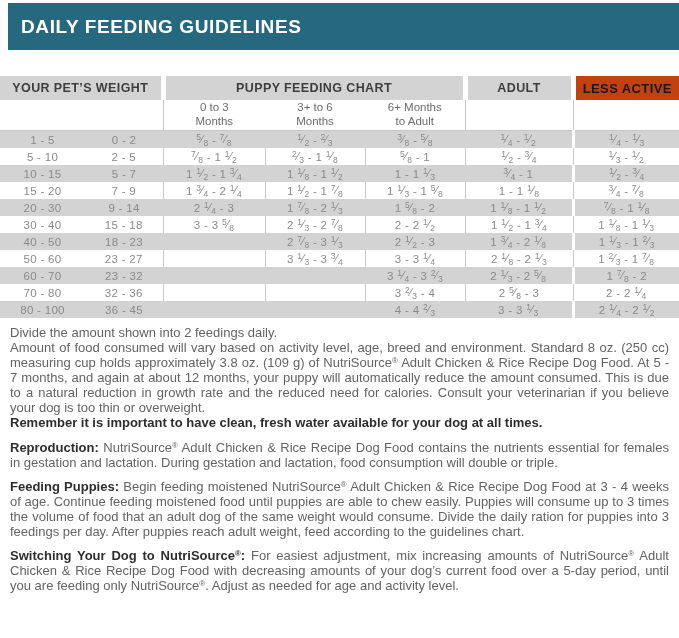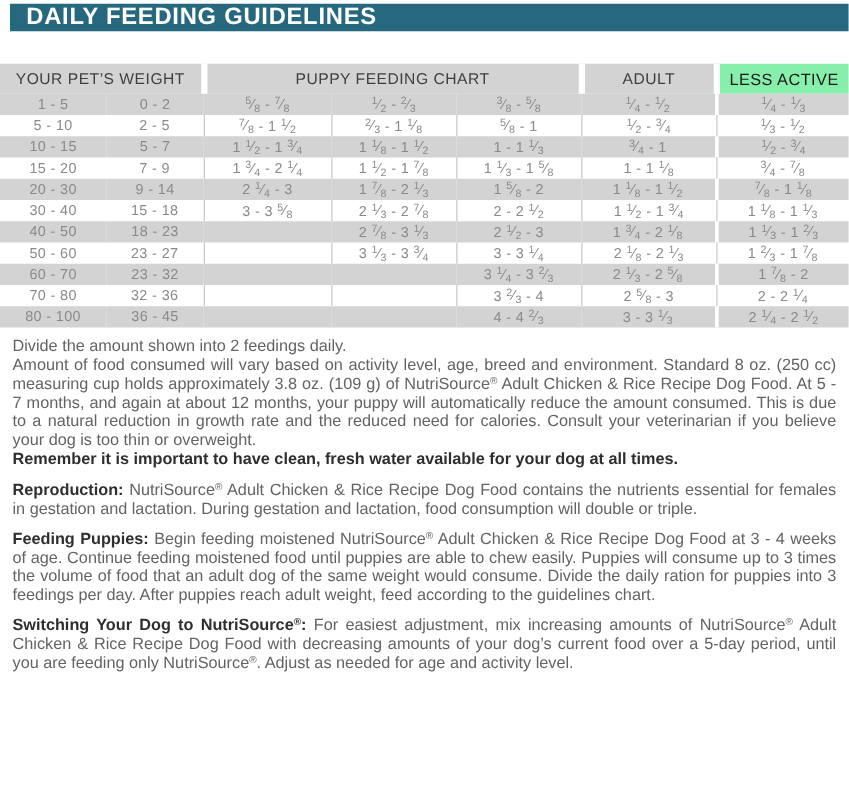--- a/index.html
+++ b/index.html
@@ -1,28 +1,28 @@
 <!DOCTYPE html>
 <html style="--teal: #26697e; --stripe: #d3d3d3;"><head>
 <meta charset="utf-8">
 <style>
   :root { --teal:#26697e; --stripe:#d3d3d3; --line:#c6c6c6; }
   html,body{margin:0;padding:0;background:#fff;}
   body{width:679px;height:638px;overflow:hidden;font-family:"Liberation Sans",sans-serif;}
 
   
-  .titlebar{margin:3px 0 0 8px;height:22px;background:var(--teal);display:flex;align-items:center;}
+  .titlebar{margin:3px 0 0 8px;height:47px;background:var(--teal);display:flex;align-items:center;}
   .titlebar h1{margin:0 0 0 13px;color:#fff;font-size:19px;font-weight:bold;letter-spacing:.6px;}
 
   
   table{width:679px;border-collapse:collapse;table-layout:fixed;margin-top:26px;}
   th,td{padding:0;margin:0;text-align:center;font-weight:normal;}
-  tr.band th{background:var(--stripe);height:24px;font-weight:normal;font-size:12.5px;color:#3e3e3e;letter-spacing:.4px;border-right:5px solid #fff;}
+  tr.band th{background:var(--stripe);height:24px;font-weight:bold;font-size:12.5px;color:#3e3e3e;letter-spacing:.4px;border-right:5px solid #fff;}
   tr.band th:last-child{border-right:none;}
-  tr.band th.la{background:#86efac;color:#191919;font-size:13px;}
+  tr.band th.la{background:#c2410c;color:#191919;font-size:13px;}
   tr.months th{height:30px;font-size:11.5px;line-height:1.18;color:#6b6b6b;white-space:pre-line;border-bottom:1px solid var(--line);}
   tr.units th{height:17px;font-size:11.5px;color:#6b6b6b;border-bottom:1px solid var(--line);letter-spacing:.2px;}
   th.vl{border-left:1px solid var(--line);}
 
   #rows td{height:17px;font-size:11.5px;color:#8a8a8a;letter-spacing:.3px;}
   #rows tr:nth-child(odd) td{background:var(--stripe);}
   #rows tr:nth-child(even) td.v{border-left:1px solid #c9c9c9;}
   #rows tr:nth-child(odd) td.la{border-left:3px solid #fff;}
   #rows tr:nth-child(even) td.la{border-left:1px solid #c9c9c9;}
 
@@ -57,20 +57,31 @@
       <col style="width:108px">
       <col style="width:106px">
   </colgroup>
   <thead>
     <tr class="band">
       <th colspan="2">YOUR PET’S WEIGHT</th>
       <th colspan="3">PUPPY FEEDING CHART</th>
       <th>ADULT</th>
       <th class="la">LESS ACTIVE</th>
     </tr>
+    <tr class="months">
+      <th colspan="2"></th>
+      <th class="vl">0 to 3
+Months</th>
+      <th>3+ to 6
+Months</th>
+      <th>6+ Months
+to Adult</th>
+      <th class="vl"></th>
+      <th class="vl"></th>
+    </tr>
   </thead>
   <tbody id="rows">
       <tr>
         <td>1 - 5</td>
         <td>0 - 2</td>
         <td class="v"><span class="fr"><sup>5</sup>⁄<sub>8</sub></span> - <span class="fr"><sup>7</sup>⁄<sub>8</sub></span></td>
         <td class="v"><span class="fr"><sup>1</sup>⁄<sub>2</sub></span> - <span class="fr"><sup>2</sup>⁄<sub>3</sub></span></td>
         <td class="v"><span class="fr"><sup>3</sup>⁄<sub>8</sub></span> - <span class="fr"><sup>5</sup>⁄<sub>8</sub></span></td>
         <td class="v"><span class="fr"><sup>1</sup>⁄<sub>4</sub></span> - <span class="fr"><sup>1</sup>⁄<sub>2</sub></span></td>
         <td class="v la"><span class="fr"><sup>1</sup>⁄<sub>4</sub></span> - <span class="fr"><sup>1</sup>⁄<sub>3</sub></span></td>

